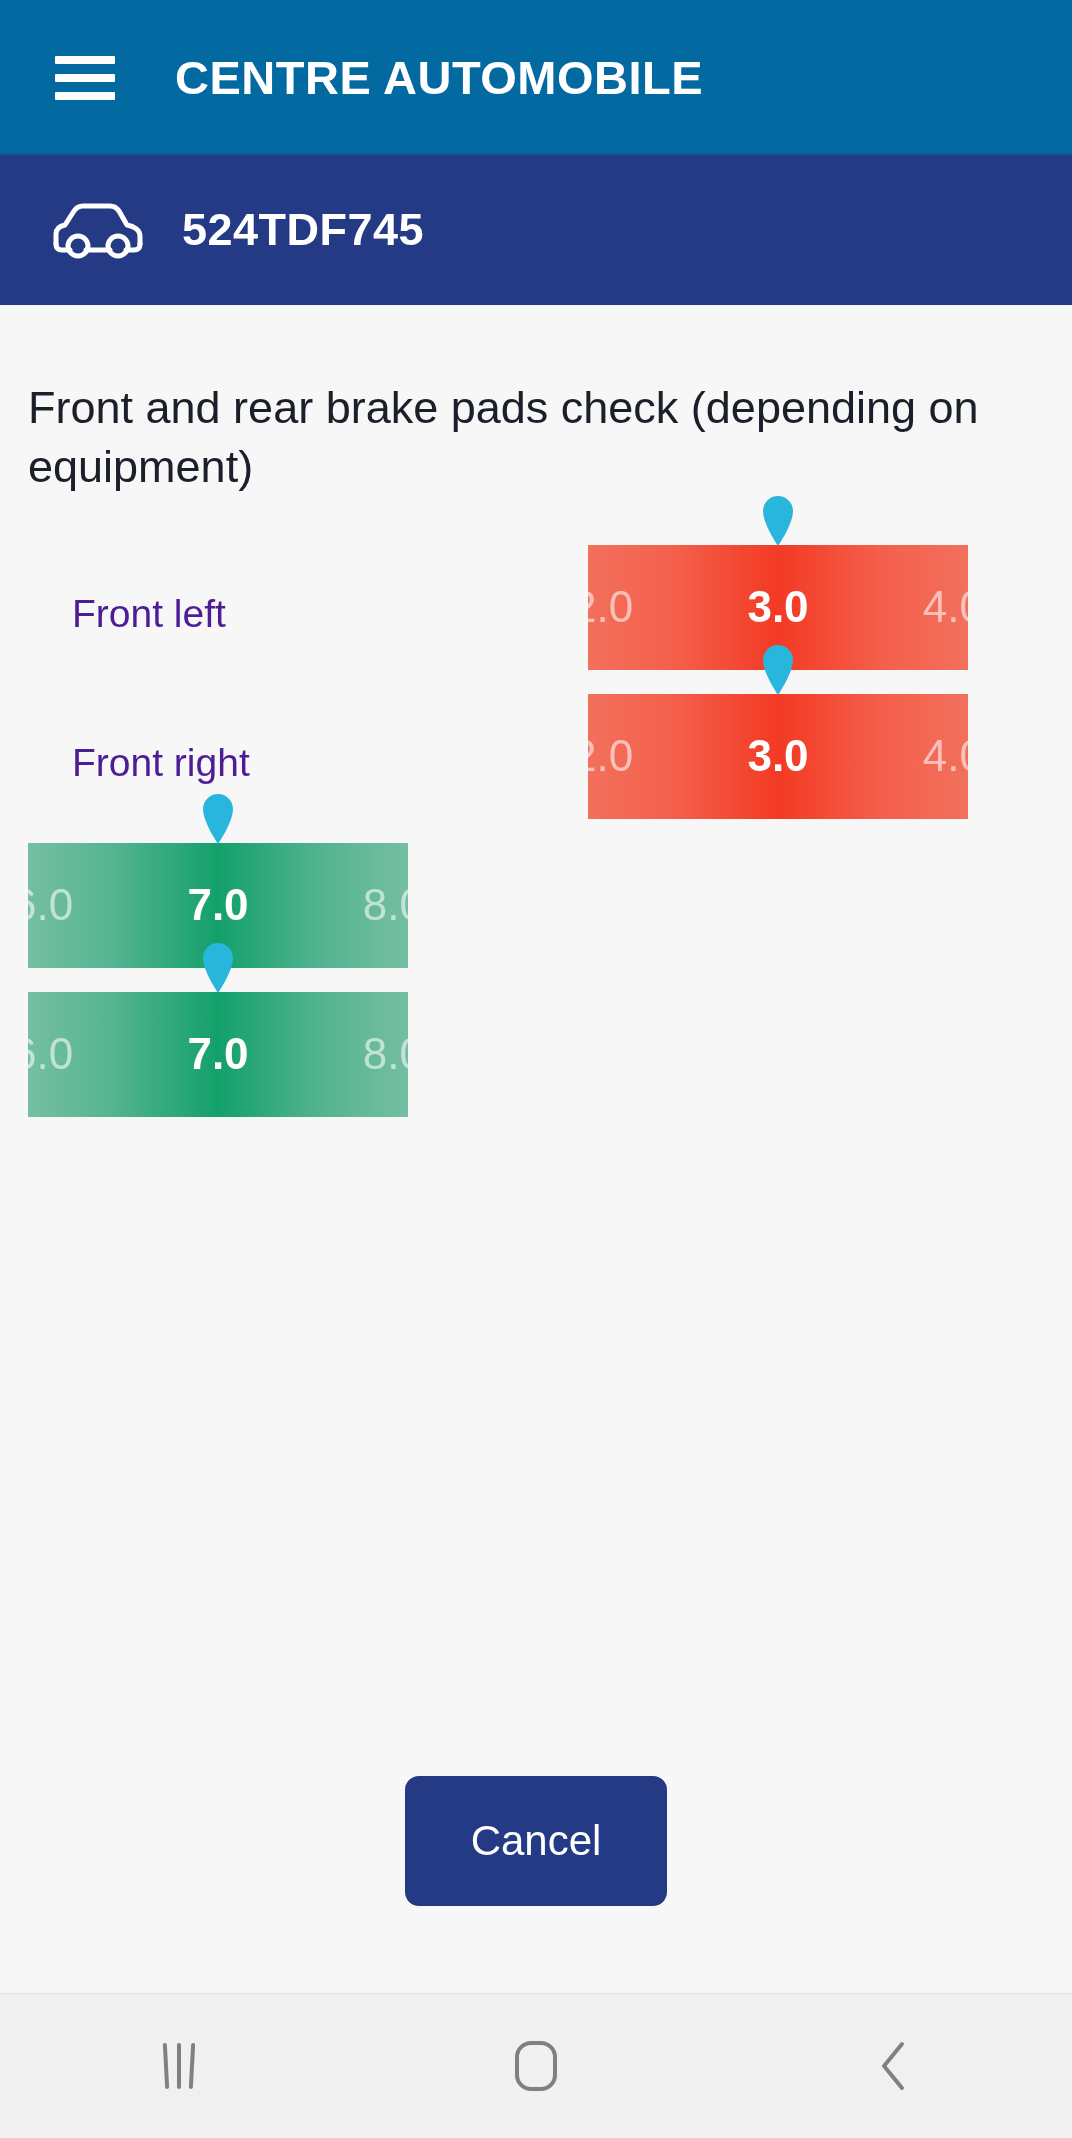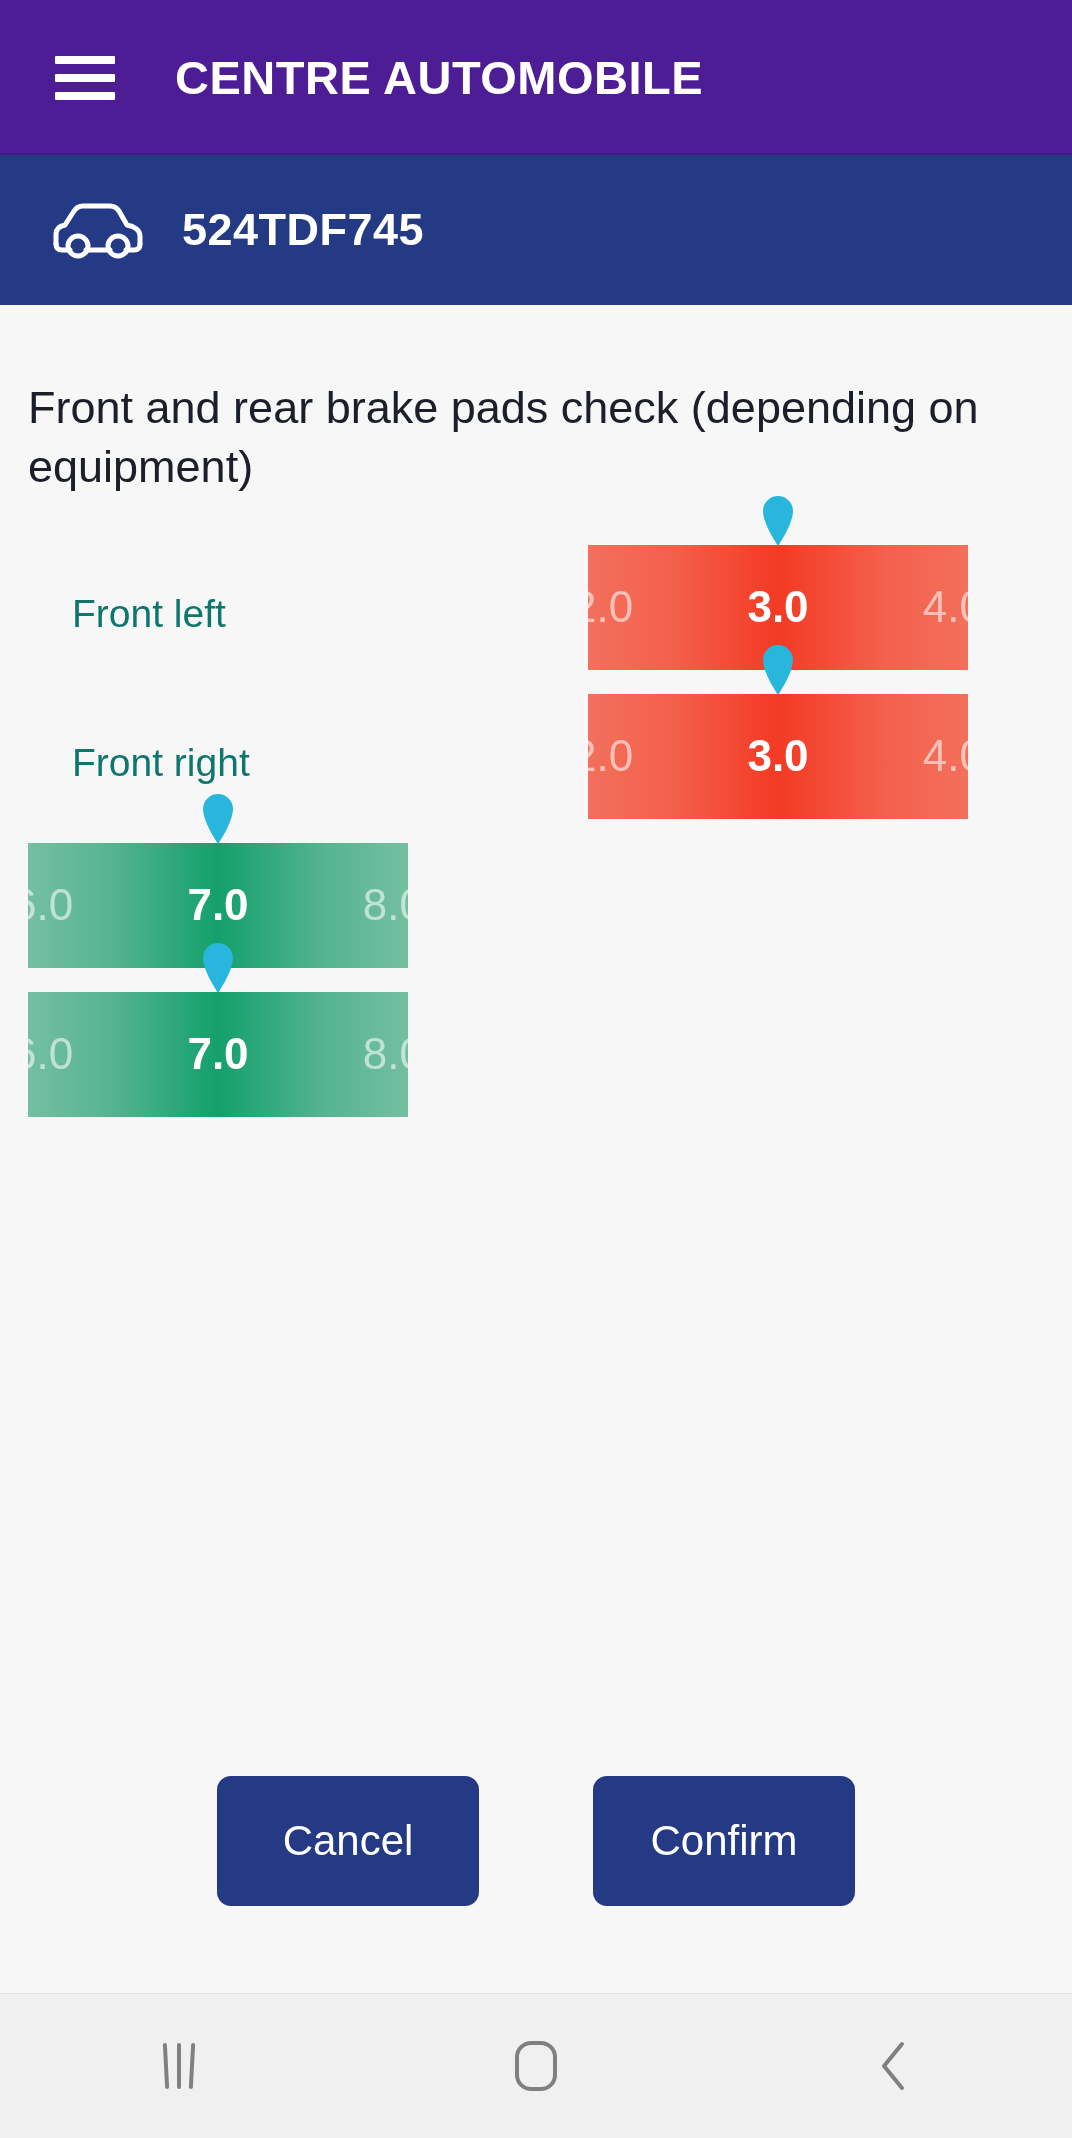--- a/index.html
+++ b/index.html
@@ -10,21 +10,21 @@
     width: 1072px;
     height: 2138px;
     background: #f7f7f7;
     font-family: "Liberation Sans", sans-serif;
     overflow: hidden;
     position: relative;
   }
 
   
   .appbar {
-    background: #4c1d95;
+    background: #0369a1;
     height: 155px;
     display: flex;
     align-items: center;
     padding-left: 55px;
     box-sizing: border-box;
     position: relative;
   }
   .appbar::after {
     content: "";
     position: absolute;
@@ -101,21 +101,21 @@
   .rows {
     margin-top: 36px;
   }
   .row {
     display: flex;
     align-items: center;
     height: 149px;
     position: relative;
   }
   .row-label {
-    color: #0f766e;
+    color: #4c1d95;
     font-size: 39px;
     padding-left: 44px;
     white-space: nowrap;
     flex: none;
     width: 560px;
     box-sizing: border-box;
     margin-top: 14px;
   }
 
   .picker-wrap {
@@ -333,21 +333,20 @@
             <span class="val next">8.0</span>
           </div>
         </div>
       </div>
     </div>
 
   </div>
 
   <div class="button-bar">
     <button class="btn">Cancel</button>
-    <button class="btn">Confirm</button>
   </div>
 
 </div>
 
 <div class="navbar">
   <div class="nav-btn">
     <div class="nav-recents">
       <i></i>
       <i></i>
       <i></i>

